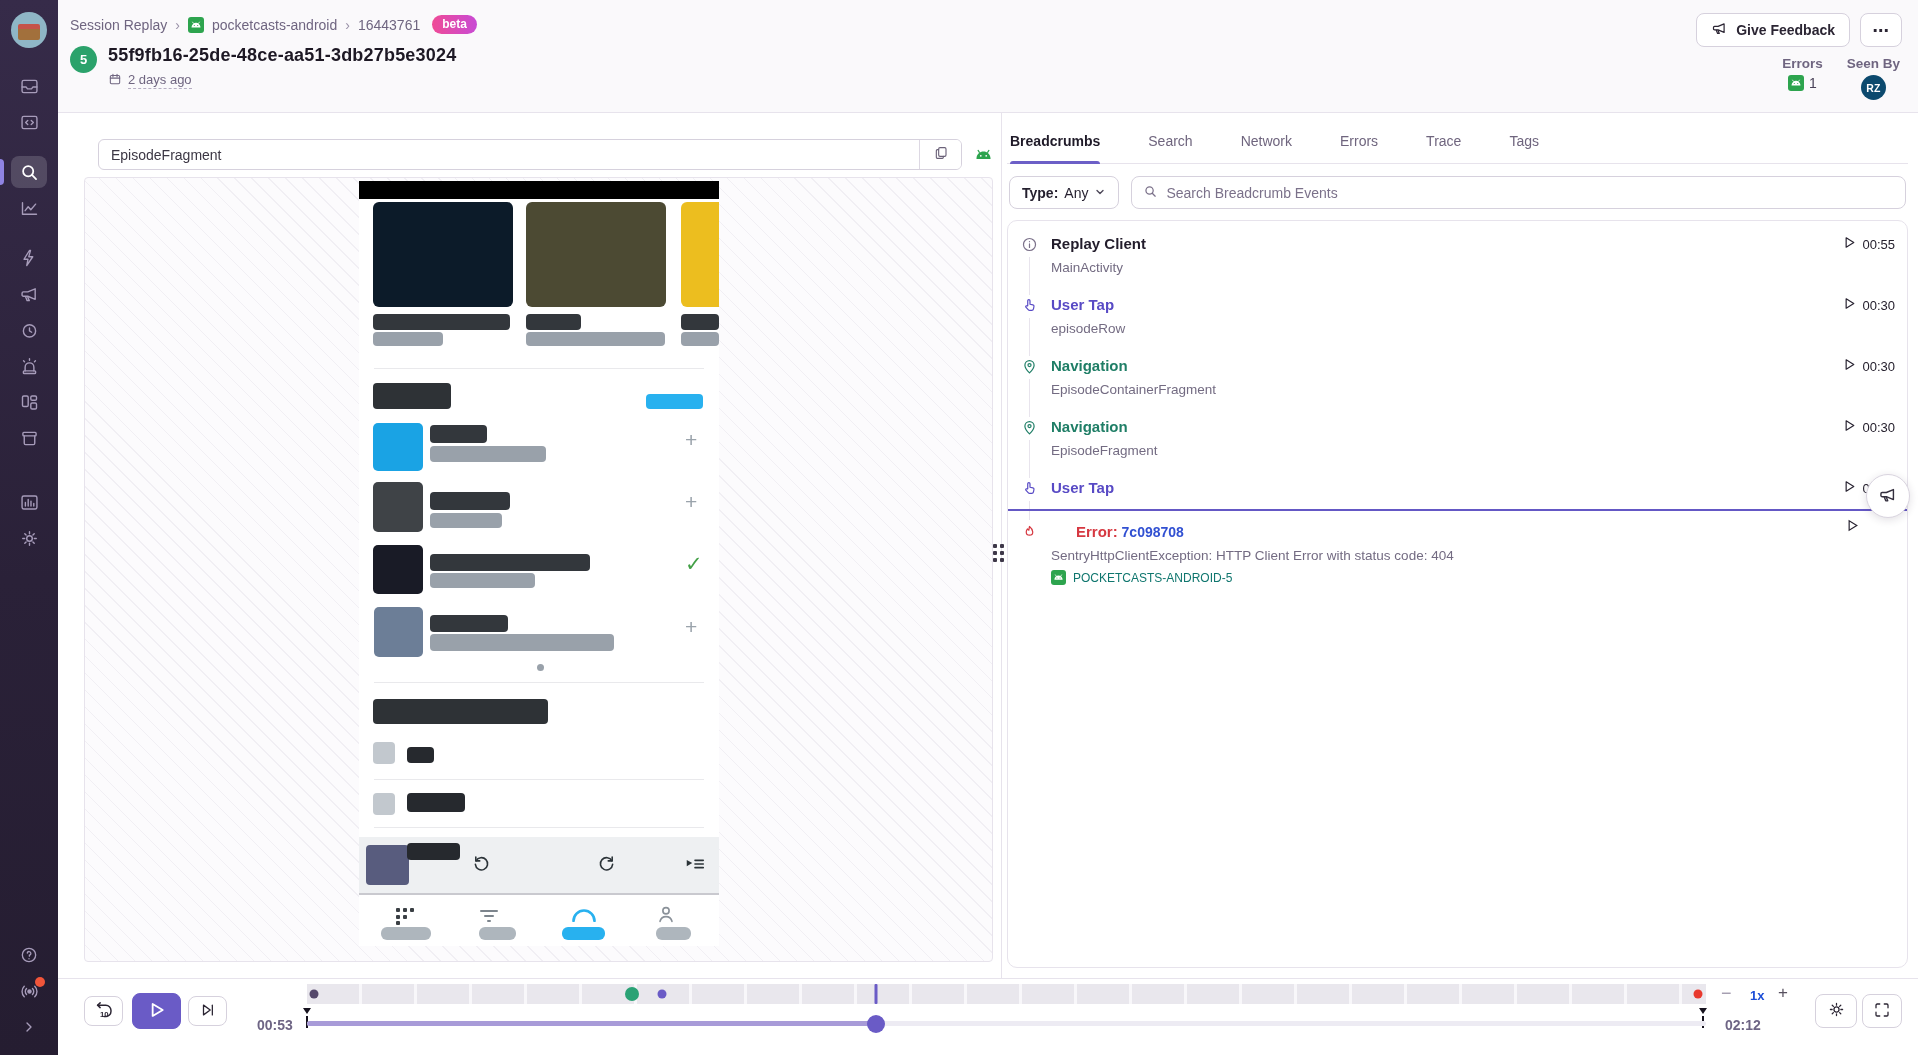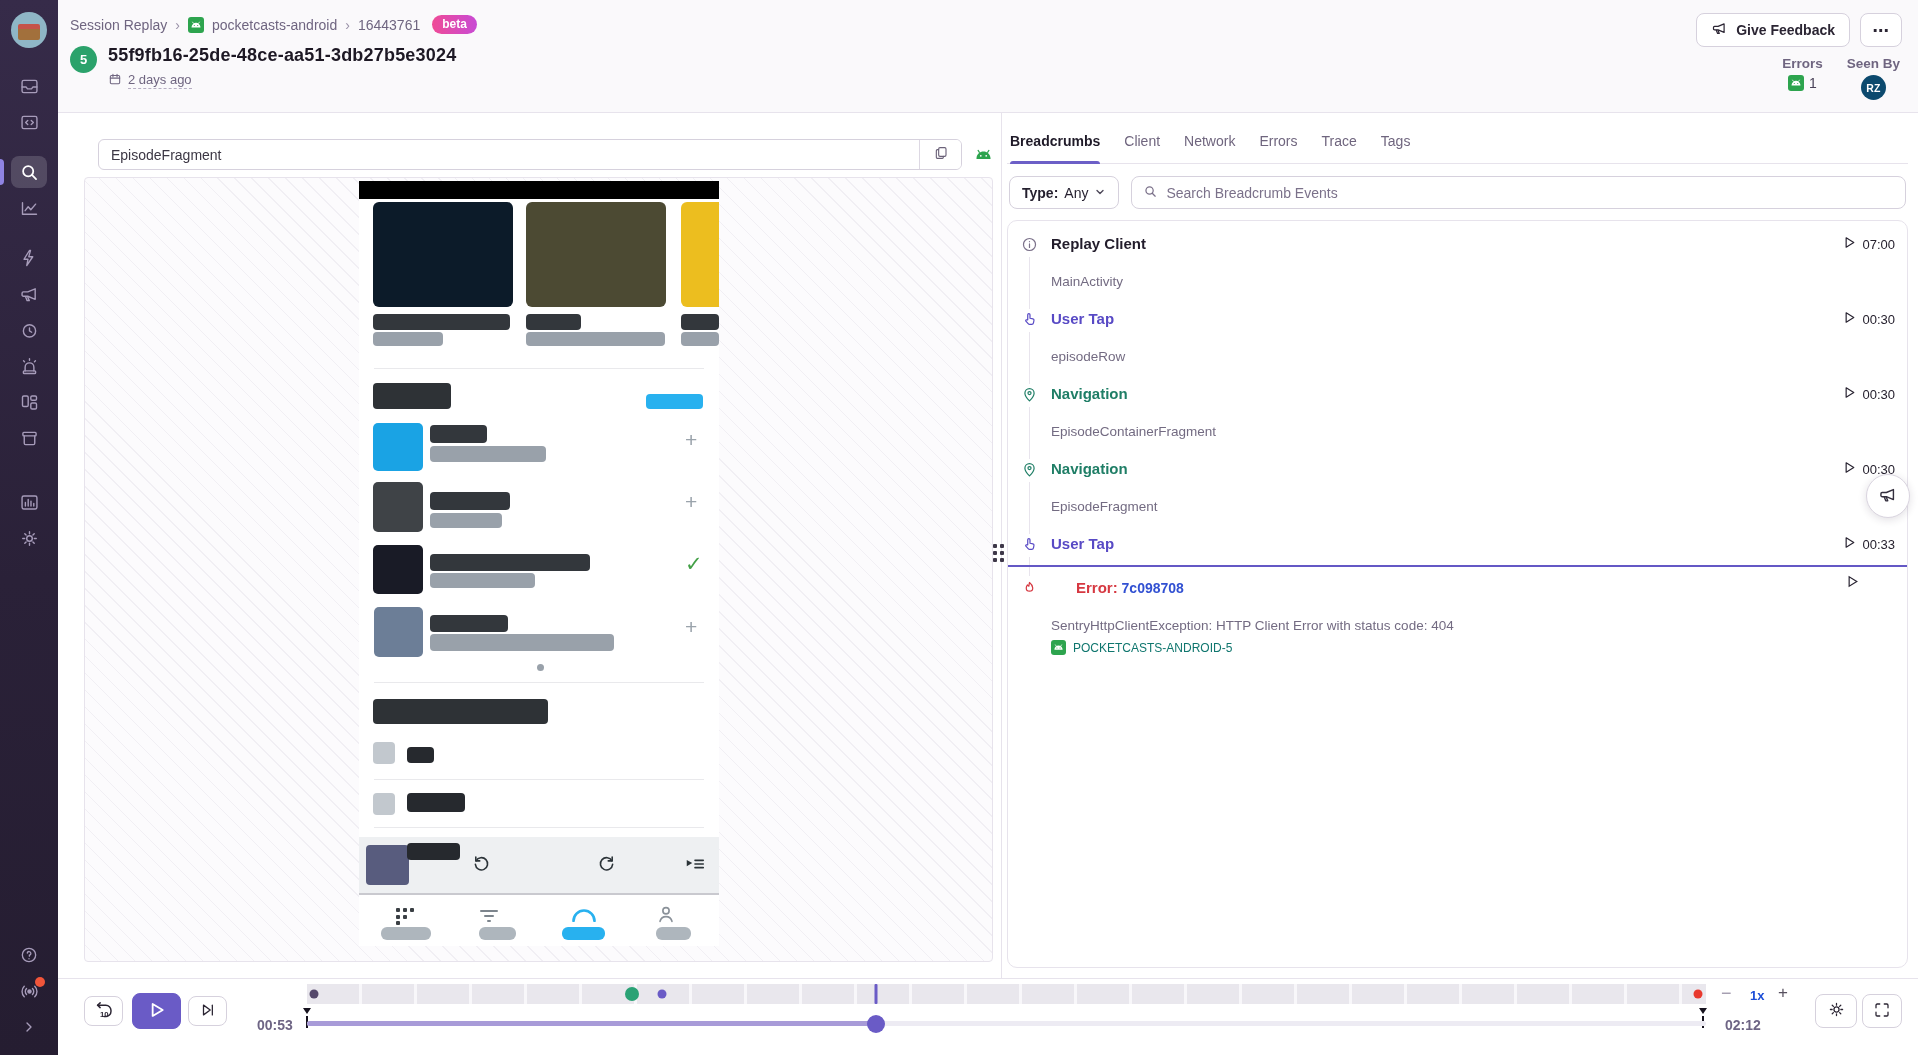--- a/index.html
+++ b/index.html
@@ -121,21 +121,21 @@
 
   .drag-dots {
     position: absolute; left: 932px; top: 428px; width: 16px; height: 24px; z-index: 5;
     display: grid; grid-template-columns: repeat(2, 4px); grid-auto-rows: 4px;
     gap: 3px; place-content: center; cursor: col-resize;
   }
   .drag-dots i { background: #3e3849; border-radius: 1px; }
 
   
   .right-pane { flex: 1; min-width: 0; display: flex; flex-direction: column; padding: 0 10px 0 5px; }
-  .tabs { display: flex; gap: 24px; padding: 20px 0 0 3px; border-bottom: 1px solid #e7e3ec; }
+  .tabs { display: flex; gap: 48px; padding: 20px 0 0 3px; border-bottom: 1px solid #e7e3ec; }
   .tab { font-size: 14px; color: #6f657e; padding-bottom: 14px; position: relative; cursor: pointer; }
   .tab.active { color: #1f1a28; font-weight: 700; }
   .tab.active::after {
     content: ""; position: absolute; left: 0; right: 0; bottom: -1px; height: 3px;
     background: #6c5fc7; border-radius: 3px 3px 0 0;
   }
   .filter-row { display: flex; gap: 12px; margin: 12px 2px 0 2px; }
   .type-btn {
     height: 33px; border: 1px solid #d6d1dd; border-radius: 8px; background: #fff;
     display: inline-flex; align-items: center; gap: 6px; padding: 0 12px; font-size: 14px;
@@ -159,21 +159,21 @@
   .event.has-line::before {
     content: ""; position: absolute; left: 21px; top: 34px; bottom: -11px; width: 1px; background: #e8e4ed;
   }
   .icon-col { width: 43px; flex: 0 0 43px; display: flex; justify-content: center; padding-top: 1px; }
   .ev-body { flex: 1; min-width: 0; }
   .ev-title { font-size: 15px; font-weight: 700; color: #221c2b; }
   .ev-title.t-purple { color: #584ac5; }
   .ev-title.t-green { color: #1f7e66; }
   .ev-title.t-red { color: #d63841; display: inline; margin-left: 25px; }
   .err-link { color: #3150d2; font-weight: 700; text-decoration: none; cursor: pointer; }
-  .ev-desc { margin-top: 22px; font-size: 13.5px; color: #736b82; }
+  .ev-desc { margin-top: 8px; font-size: 13.5px; color: #736b82; }
   .ev-issue { margin-top: 7px; display: flex; align-items: center; gap: 7px; }
   .ev-issue a { color: #0f766e; font-size: 12px; text-decoration: none; cursor: pointer; }
   .ev-time { position: absolute; right: 12px; top: 13px; display: flex; align-items: center; gap: 6px; font-size: 13px; color: #26212e; cursor: pointer; }
   .ev-time.err { right: 48px; top: 8px; }
   .playline { border-top: 2px solid #6458c5; position: relative; z-index: 2; }
 
   .feedback-fab {
     position: fixed; left: 1866px; top: 474px; width: 44px; height: 44px; border-radius: 50%;
     background: #fff; border: 1px solid #d9d4df; box-shadow: 0 2px 8px rgba(40,30,60,.14);
     display: grid; place-items: center; z-index: 50; cursor: pointer; color: #342f3e;
@@ -550,21 +550,21 @@
           <i></i>
           <i></i>
           <i></i>
           <i></i>
           <i></i>
       </div>
 
       <div class="right-pane">
         <div class="tabs">
           <span class="tab active">Breadcrumbs</span>
-          <span class="tab">Client</span>
+          <span class="tab">Search</span>
           <span class="tab">Network</span>
           <span class="tab">Errors</span>
           <span class="tab">Trace</span>
           <span class="tab">Tags</span>
         </div>
 
         <div class="filter-row">
           <button class="type-btn">
             <b>Type:</b>
             <span>Any</span>
@@ -592,21 +592,21 @@
                   </svg></span>
               </div>
             <div class="ev-body">
               <div class="ev-title">Replay Client</div>
               <div class="ev-desc">MainActivity</div>
             </div>
             <span class="ev-time">
               <span><svg width="13" height="13" viewBox="0 0 14 14" fill="none" stroke="#2a2533" stroke-width="1.3" stroke-linejoin="round">
                     <path d="M3.4 2v10L11.6 7z"></path>
                   </svg></span>
-              <span>07:00</span>
+              <span>00:55</span>
             </span>
           </div>
 
           <div class="event has-line">
             <div class="icon-col">
                 <span><svg width="17" height="17" viewBox="0 0 24 24" fill="none" stroke="#584ac5" stroke-width="1.7" stroke-linecap="round" stroke-linejoin="round">
                     <path d="M9.5 11.5V5.3a1.6 1.6 0 0 1 3.2 0v4.9l4.1.9a2 2 0 0 1 1.5 2.3l-.7 3.5a2.5 2.5 0 0 1-2.4 2H12.3a3 3 0 0 1-2.2-1l-3.2-3.5c-.6-.7-.2-1.7.7-1.9l1.9-.0z"></path>
                   </svg></span>
               </div>
             <div class="ev-body">

